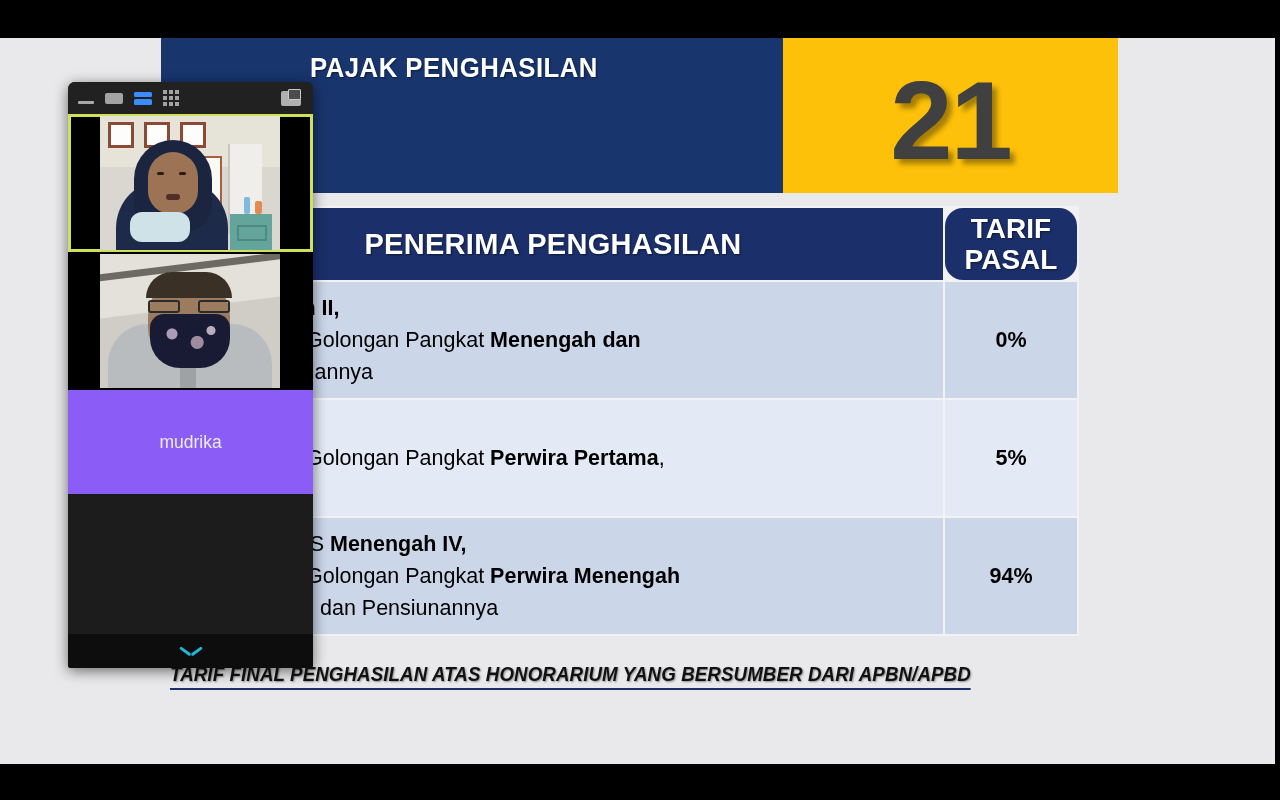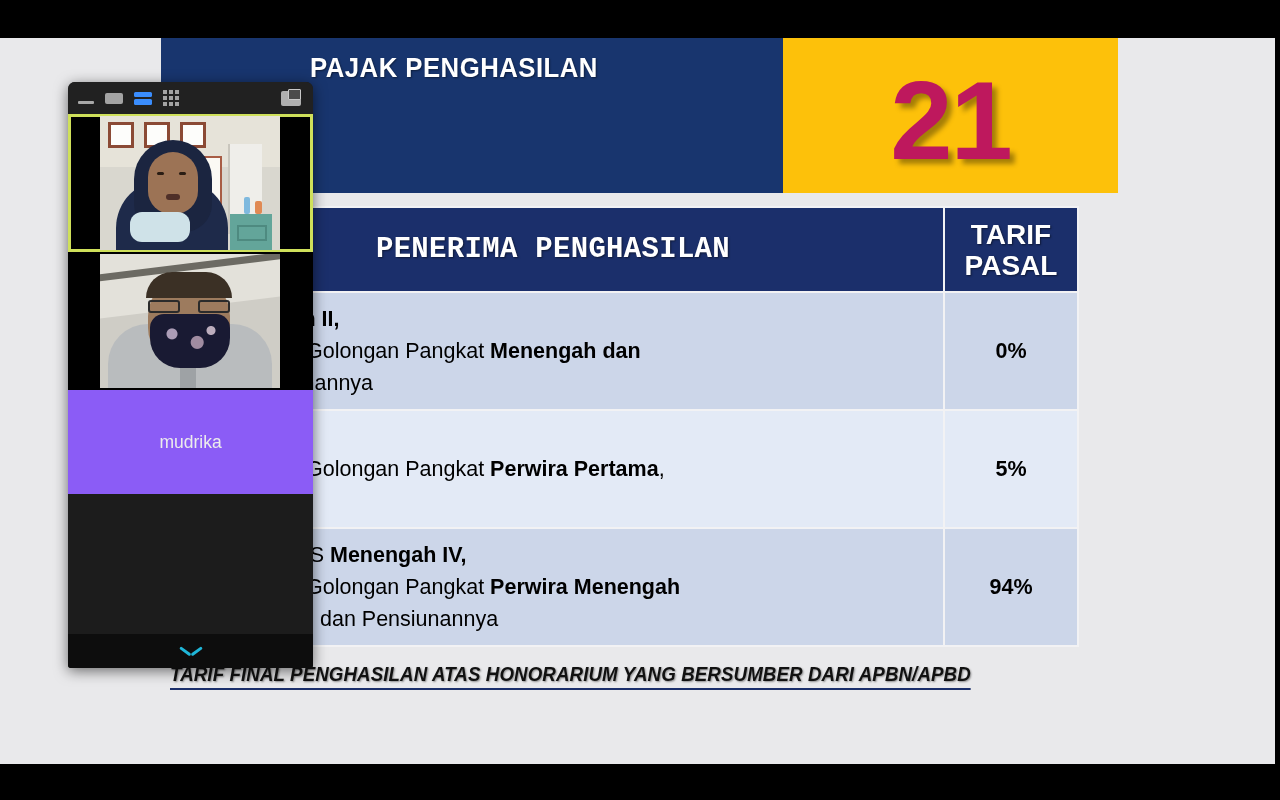--- a/index.html
+++ b/index.html
@@ -35,37 +35,37 @@
   }
   .hdr-main{
     position:absolute; left:305px; top:42px;
     color:#ffffff; font-weight:bold; font-size:86px; line-height:86px;
     letter-spacing:-1px;
     text-shadow:3px 3px 4px rgba(0,0,0,.5);
   }
   .hdr-num{
     position:absolute; left:783px; top:10px; width:335px; height:145px;
     display:flex; align-items:center; justify-content:center;
-    color:#be185d; font-weight:bold; font-size:112px; line-height:112px;
+    color:#404040; font-weight:bold; font-size:112px; line-height:112px;
     letter-spacing:-2px;
     text-shadow:5px 5px 5px rgba(0,0,0,.35);
   }
 
   
   #tbl{
     position:absolute; left:161px; top:168px; width:918px;
     border-collapse:separate; border-spacing:2px;
     background:#f2f2f4;
   }
   #tbl th{
     background:#1b2f6b; color:#fff; font-weight:bold;
     text-shadow:1px 1px 2px rgba(0,0,0,.5);
   }
-  .th-recv{ font-size:29px; letter-spacing:0.3px; height:83px; width:780px;font-family:Liberation Mono, monospace; }
-  .th-rate{ font-size:28px; line-height:31px; width:132px; }
+  .th-recv{ font-size:29px; letter-spacing:0.3px; height:72px; width:780px; }
+  .th-rate{ font-size:28px; line-height:31px; width:132px;border-radius:18px; }
   #tbl td{
     vertical-align:middle; color:#000;
     font-size:21.5px; line-height:32px; padding:10px 6px 10px 14px;
   }
   .row-a td{ background:#ccd6e9; }
   .row-b td{ background:#e3eaf6; }
   .cell-rate{
     text-align:center; font-weight:bold; font-size:40px; padding:0 !important;
   }
   .cell-rate.alt{ background:#ccd6e9; }

